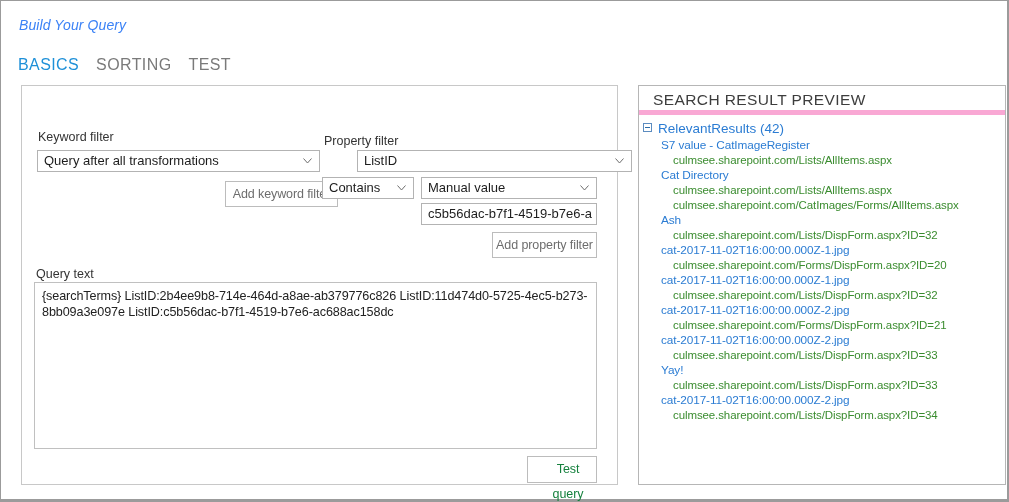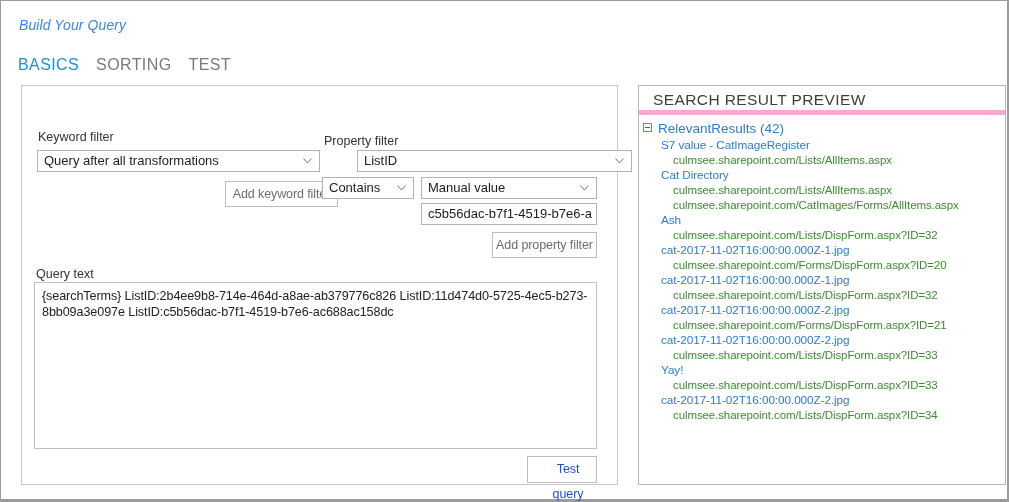--- a/index.html
+++ b/index.html
@@ -120,21 +120,21 @@
     background: #ffffff;
     font-family: "Liberation Sans", sans-serif;
     font-size: 12.5px;
     color: #6d6d6d;
     height: 26px;
     line-height: 24px;
     text-align: center;
     cursor: pointer;
     letter-spacing: -0.1px;
   }
-  .btn-dark { color: #1d4ed8; padding-left: 12px; }
+  .btn-dark { color: #15803d; padding-left: 12px; }
 
   .querybox {
     position: absolute;
     box-sizing: border-box;
     border: 1px solid #c0c0c0;
     background: #ffffff;
     padding: 5px 7px;
     font-size: 12.6px;
     line-height: 16px;
     color: #222222;

